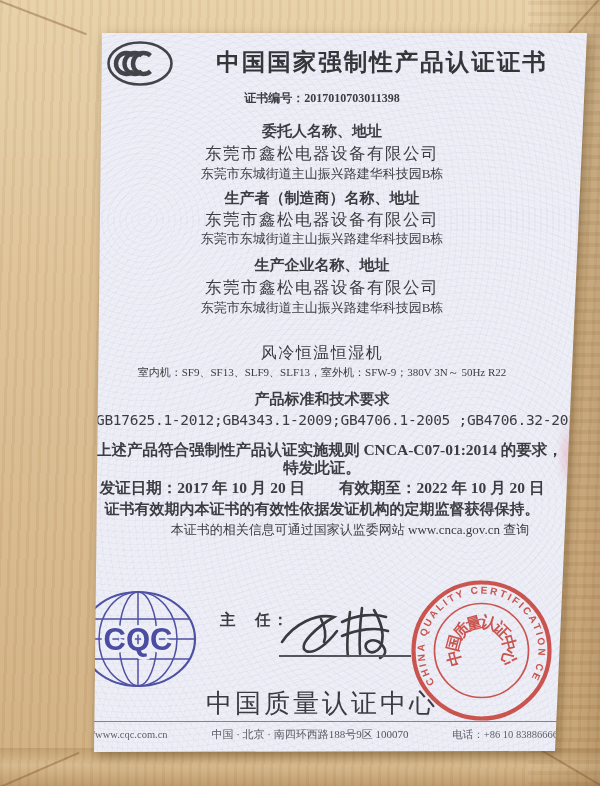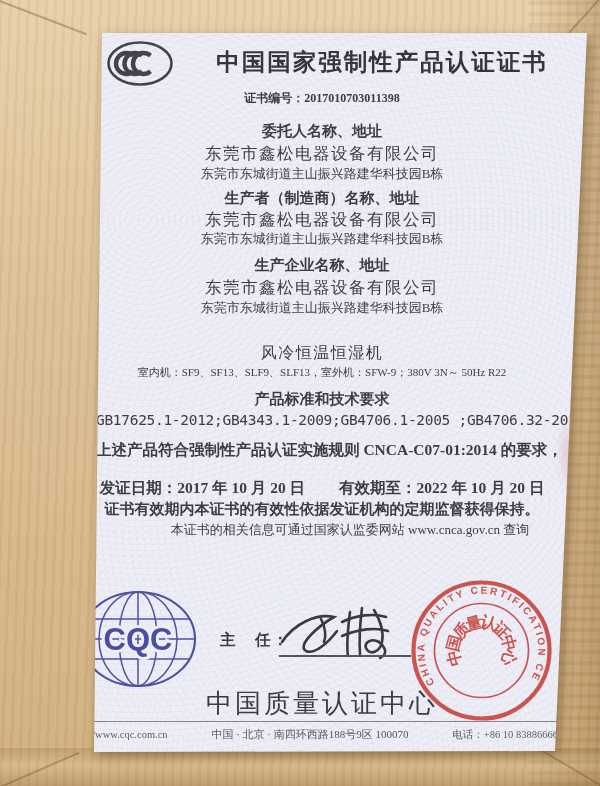--- a/index.html
+++ b/index.html
@@ -50,21 +50,21 @@
   .models{font-size:11px;}
   .gbline{font-size:14.5px;font-family:"DejaVu Sans Mono", monospace;letter-spacing:-0.3px;}
   .stmt{font-size:15.5px;font-weight:700;}
   .dates{position:absolute;left:80px;top:478px;width:452px;display:flex;justify-content:center;
     gap:34px;font-size:15.5px;font-weight:700;white-space:nowrap;}
   .note1{font-size:15px;font-weight:700;}
   .note2{font-size:13px;padding-left:28px;}
 
   
   .cqc-logo{position:absolute;left:60px;top:586px;}
-  .director{position:absolute;left:204px;top:630px;font-size:15.5px;font-weight:700;
+  .director{position:absolute;left:204px;top:610px;font-size:15.5px;font-weight:700;
     letter-spacing:2px;white-space:nowrap;}
   .signature{position:absolute;left:260px;top:598px;}
   .sigline{position:absolute;left:263px;top:655px;width:132px;height:1.5px;background:#55555c;}
   .org-name{position:absolute;left:80px;top:686px;width:452px;text-align:center;
     font-family:"Liberation Sans", sans-serif;font-size:26px;font-weight:400;
     letter-spacing:3px;color:#3b3b41;white-space:nowrap;}
   .seal{position:absolute;left:393px;top:578px;mix-blend-mode:multiply;opacity:.9;}
 
   
   .footer-rule{position:absolute;left:54px;top:721px;width:488px;height:1px;background:#84848f;}
@@ -111,20 +111,21 @@
     <div class="line sec-name" style="top:277px">东莞市鑫松电器设备有限公司</div>
     <div class="line sec-addr" style="top:299px">东莞市东城街道主山振兴路建华科技园B栋</div>
 
     <div class="line sec-name" style="top:343px;font-size:16px">风冷恒温恒湿机</div>
     <div class="line models" style="top:365px">室内机：SF9、SF13、SLF9、SLF13，室外机：SFW-9；380V 3N～ 50Hz R22</div>
 
     <div class="line sec-head" style="top:390px">产品标准和技术要求</div>
     <div class="line gbline" style="top:412px">GB17625.1-2012;GB4343.1-2009;GB4706.1-2005 ;GB4706.32-2012</div>
 
     <div class="line stmt" style="top:440px">上述产品符合强制性产品认证实施规则 CNCA-C07-01:2014 的要求，</div>
+    <div class="line stmt" style="top:458px">特发此证。</div>
 
     <div class="dates">
       <span>发证日期：2017 年 10 月 20 日</span>
       <span>有效期至：2022 年 10 月 20 日</span>
     </div>
 
     <div class="line note1" style="top:500px">证书有效期内本证书的有效性依据发证机构的定期监督获得保持。</div>
     <div class="line note2" style="top:521px">本证书的相关信息可通过国家认监委网站 www.cnca.gov.cn 查询</div>
 
     <svg class="cqc-logo" width="124" height="106" viewBox="0 0 124 106">

